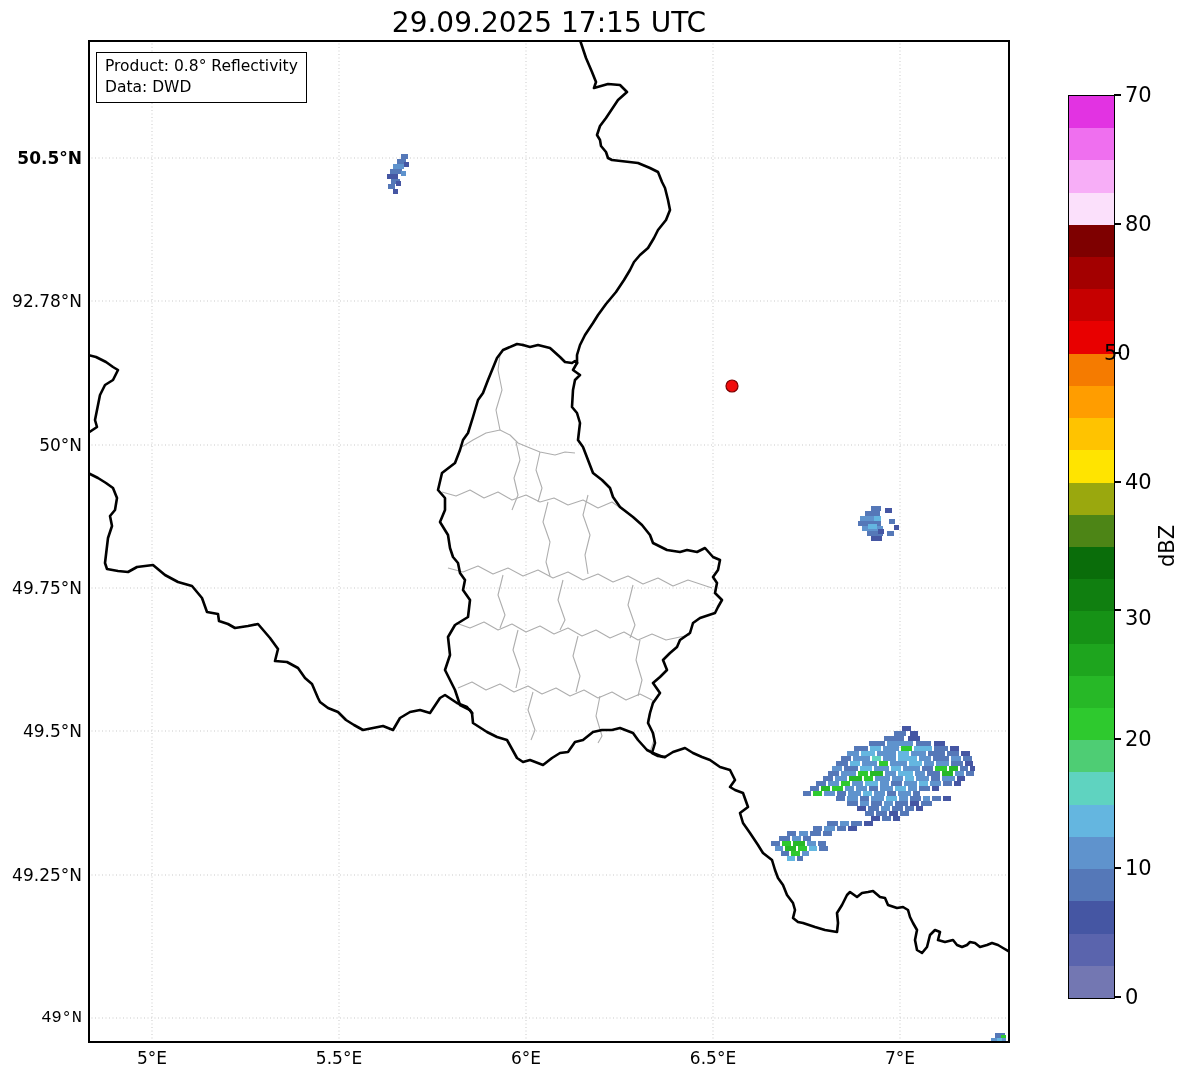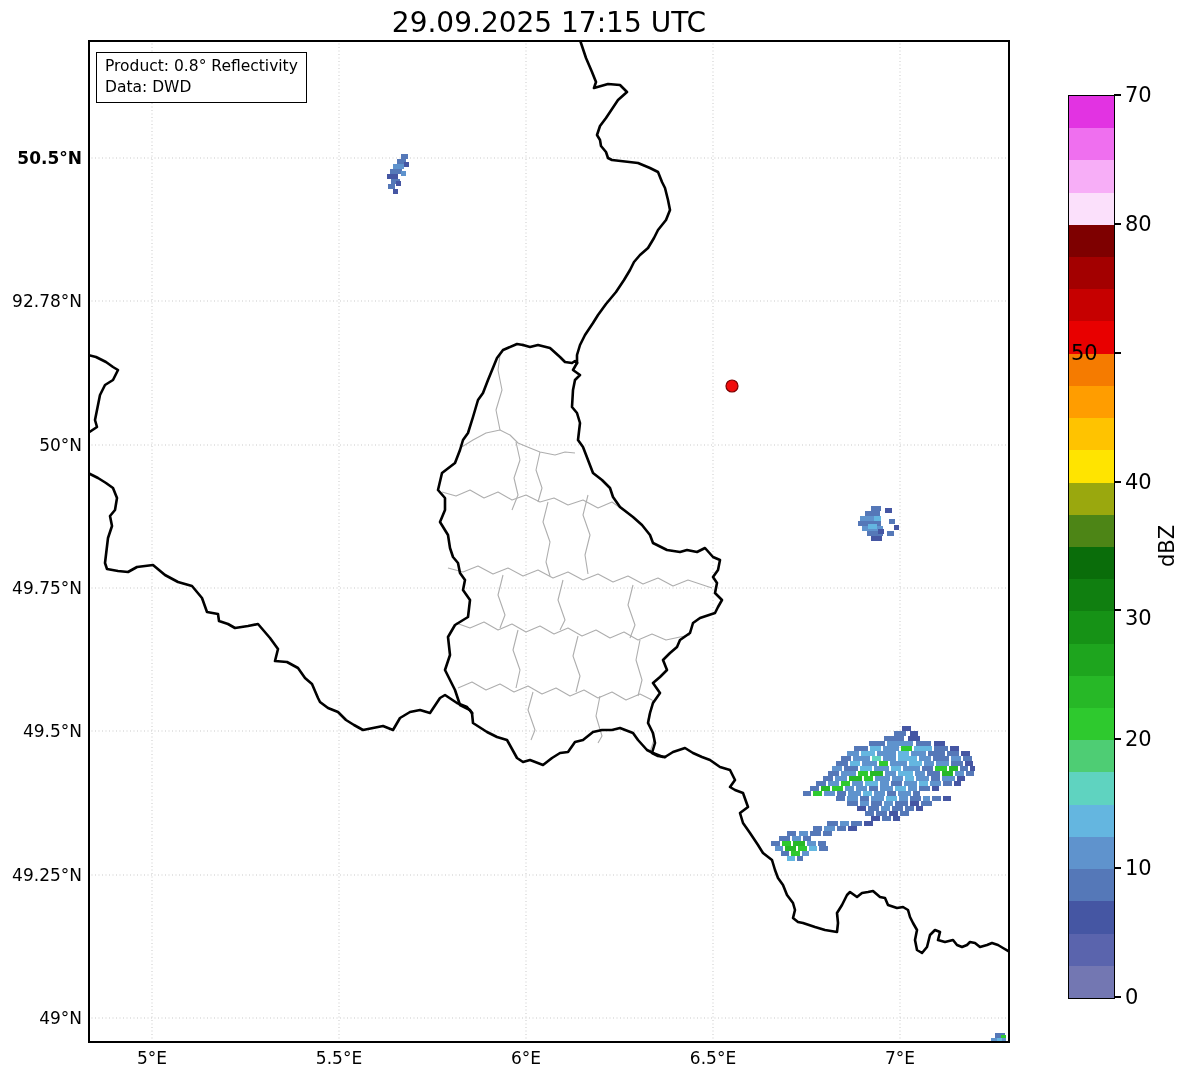--- a/index.html
+++ b/index.html
@@ -310,21 +310,21 @@
     </div>
   </div>
 
   <div id="yticks">
       <div class="ytick" style="top: 158px; padding-right: 10px; font-weight: bold;">50.5°N</div>
       <div class="ytick" style="top: 301px; padding-right: 6px;">92.78°N</div>
       <div class="ytick" style="top: 445px; padding-right: 8px;">50°N</div>
       <div class="ytick" style="top: 588px; padding-right: 14px;">49.75°N</div>
       <div class="ytick" style="top: 731px; padding-right: 6px; text-align: right;">49.5°N</div>
       <div class="ytick" style="top: 875px; padding-right: 0;">49.25°N</div>
-      <div class="ytick" style="top: 1018px; padding-right: 12px;">49°N</div>
+      <div class="ytick" style="top: 1018px; padding-right: 12px; font-family: Liberation Mono, monospace;">49°N</div>
     </div>
   <div id="xticks">
       <div class="xtick" style="left: 152px;">5°E</div>
       <div class="xtick" style="left: 339px; text-align: center;">5.5°E</div>
       <div class="xtick" style="left: 526px;">6°E</div>
       <div class="xtick" style="left: 713px;">6.5°E</div>
       <div class="xtick" style="left: 900px;">7°E</div>
     </div>
 
   <div class="cbar" id="cbar">
@@ -362,21 +362,21 @@
       <div class="cbar-ticklabel" style="left: 1125px; top: 997px;">0</div>
       <div class="cbar-tickline" style="left: 1114px; top: 868.143px;"></div>
       <div class="cbar-ticklabel" style="left: 1125px; top: 868.143px;">10</div>
       <div class="cbar-tickline" style="left: 1114px; top: 739.286px;"></div>
       <div class="cbar-ticklabel" style="left: 1125px; top: 739.286px;">20</div>
       <div class="cbar-tickline" style="left: 1114px; top: 610.429px;"></div>
       <div class="cbar-ticklabel" style="left: 1125px; top: 618px;">30</div>
       <div class="cbar-tickline" style="left: 1114px; top: 481.571px;"></div>
       <div class="cbar-ticklabel" style="left: 1125px; top: 481.571px;">40</div>
       <div class="cbar-tickline" style="left: 1114px; top: 352.714px;"></div>
-      <div class="cbar-ticklabel" style="left: 1071px; top: 352.714px;">50</div>
+      <div class="cbar-ticklabel" style="left: 1104px; top: 352.714px;">50</div>
       <div class="cbar-tickline" style="left: 1114px; top: 223.857px;"></div>
       <div class="cbar-ticklabel" style="left: 1125px; top: 223.857px;">80</div>
       <div class="cbar-tickline" style="left: 1114px; top: 95px;"></div>
       <div class="cbar-ticklabel" style="left: 1125px; top: 95px;">70</div>
     </div>
   <div class="cbar-label">dBZ</div>
 
 </div>
 
 </body></html>

